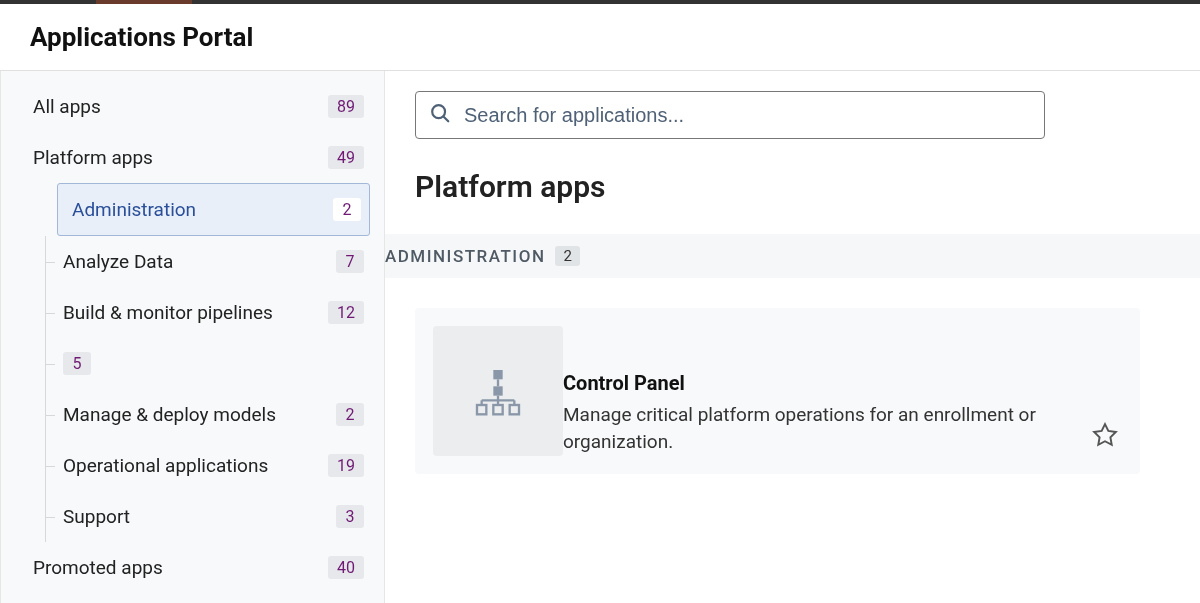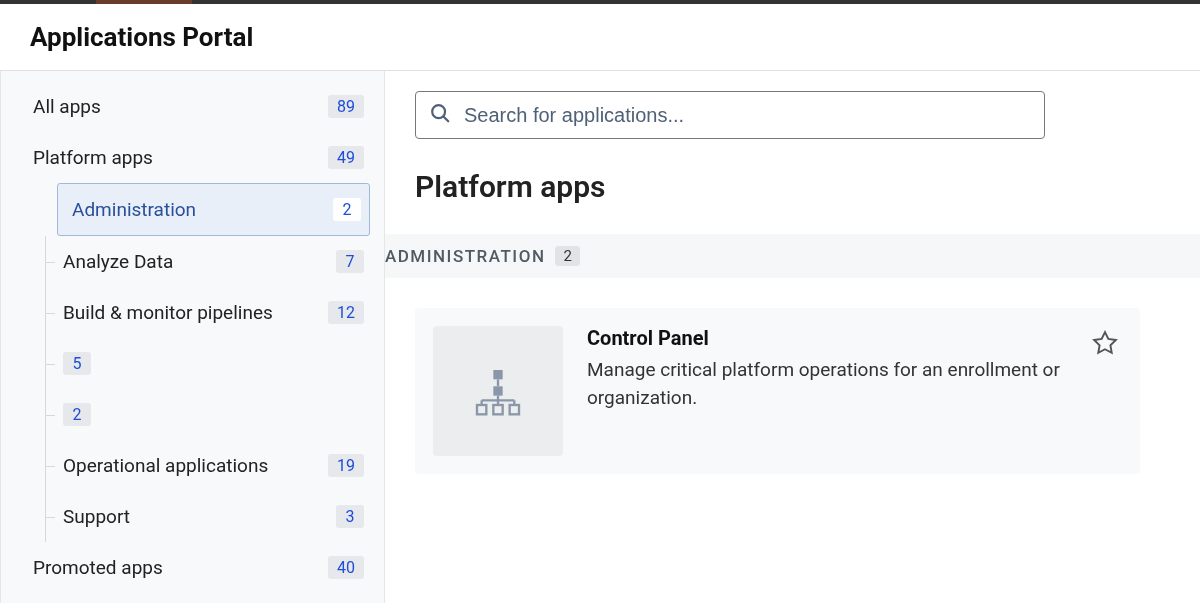--- a/index.html
+++ b/index.html
@@ -83,21 +83,21 @@
     }
     .sidebar-item.selected::before,
     .sidebar-item.selected::after {
       display: none;
     }
     .sidebar-label {
       flex: 1;
     }
     .count-badge {
       background: #e6e8eb;
-      color: #1d4ed8;
+      color: #701a75;
       border-radius: 3px;
       padding: 2px 9px;
       font-size: 16px;
       min-width: 28px;
       text-align: center;
     }
     .sidebar-item.selected .count-badge {
       background: #fff;
     }
     .main {
@@ -152,25 +152,24 @@
     }
     .section-badge {
       background: #e1e4e7;
       color: #333;
       font-size: 15px;
       border-radius: 3px;
       padding: 1px 8px;
     }
     .app-card {
       display: flex;
-      align-items: flex-start;
+      align-items: flex-end;
       background: #f8f9fa;
       border-radius: 4px;
       padding: 18px;
-      gap: 24px;
       margin-right: 30px;
     }
     .app-icon-box {
       width: 130px;
       height: 130px;
       background: #ebedef;
       border-radius: 4px;
       display: flex;
       align-items: center;
       justify-content: center;
@@ -225,20 +224,21 @@
         <span class="count-badge">7</span>
       </div>
       <div class="sidebar-item sidebar-item-l2">
         <span class="sidebar-label">Build &amp; monitor pipelines</span>
         <span class="count-badge">12</span>
       </div>
       <div class="sidebar-item sidebar-item-l2">
         <span class="count-badge">5</span>
       </div>
       <div class="sidebar-item sidebar-item-l2">
+        <span class="sidebar-label">Manage &amp; deploy models</span>
         <span class="count-badge">2</span>
       </div>
       <div class="sidebar-item sidebar-item-l2">
         <span class="sidebar-label">Operational applications</span>
         <span class="count-badge">19</span>
       </div>
       <div class="sidebar-item sidebar-item-l2">
         <span class="sidebar-label">Support</span>
         <span class="count-badge">3</span>
       </div>

